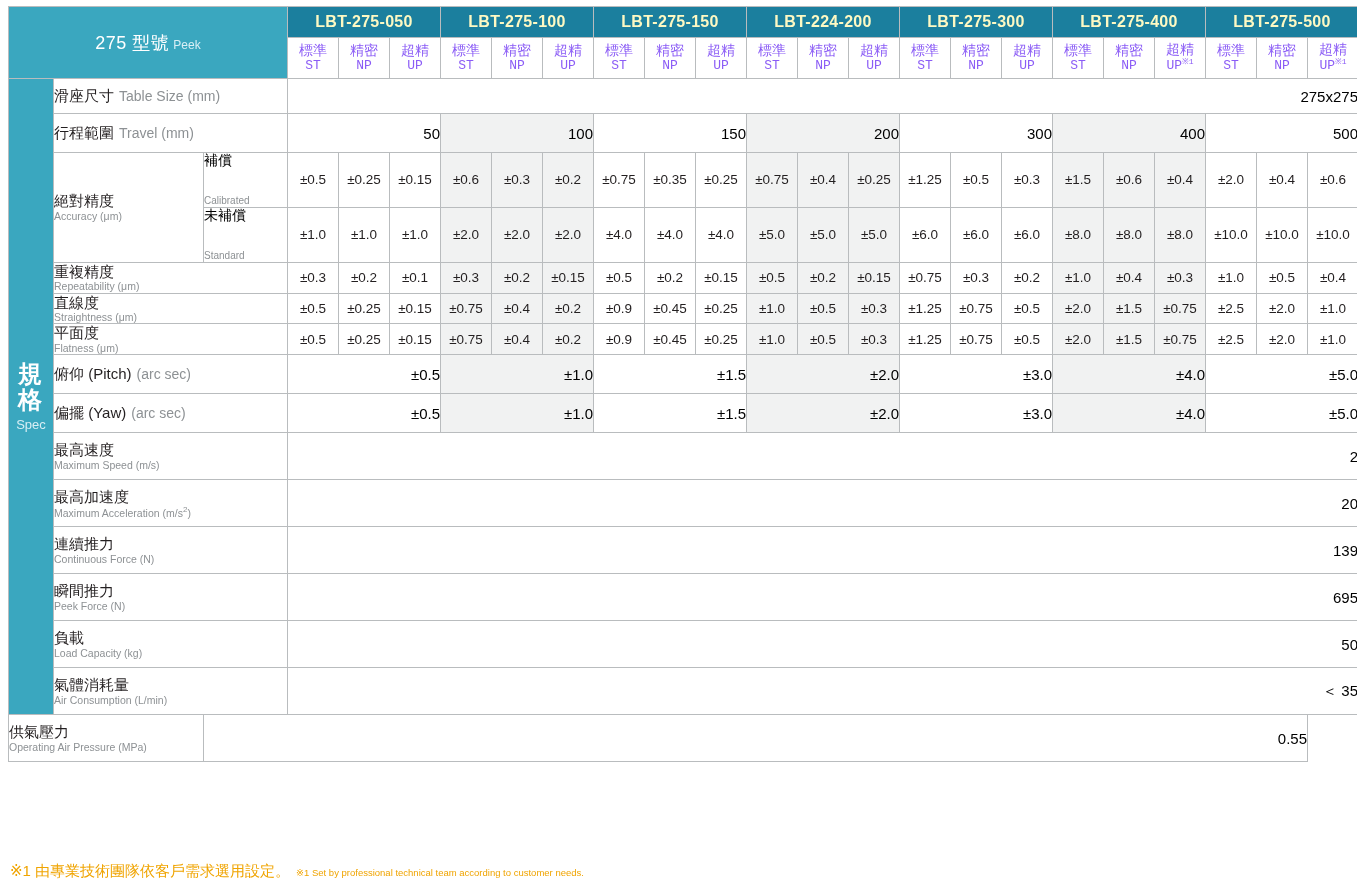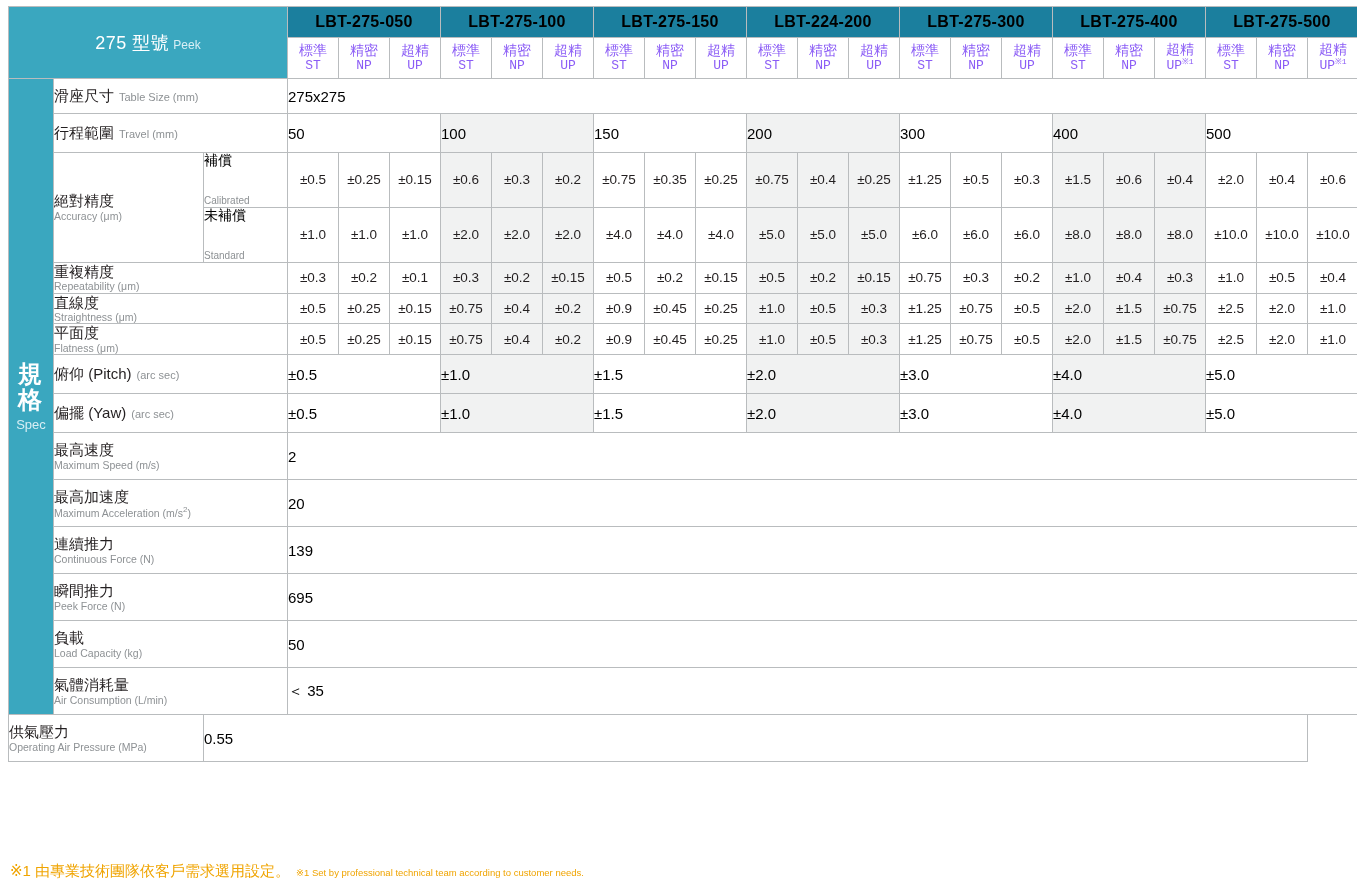--- a/index.html
+++ b/index.html
@@ -6,42 +6,42 @@
   body{font-family:"Liberation Sans","DejaVu Sans",sans-serif;}
   #page{position:relative;width:1357px;height:891px;background:#fff;}
   table{border-collapse:collapse;table-layout:fixed;}
   
   .spec{position:absolute;left:8px;top:6px;width:1341px;}
   .spec td,.spec th{border:1px solid #b9bcbe;padding:0;}
   
   .hdr-model{background:#3aa7bf;color:#ffffff;text-align:center;vertical-align:middle;}
   .hdr-model .zh{font-size:18px;letter-spacing:.5px;}
   .hdr-model .en{font-size:12px;color:#d9eff5;margin-left:4px;}
-  .hdr-name{background:#1b7f9e;color:#000000;font-size:16px;font-weight:bold;text-align:center;height:30px;letter-spacing:.3px;margin-left:24px;}
+  .hdr-name{background:#1b7f9e;color:#fef9c3;font-size:16px;font-weight:bold;text-align:center;height:30px;letter-spacing:.3px;margin-left:24px;}
   .hdr-name.alt{background:#1b7f9e;}
   .sub{background:#ffffff;text-align:center;font-size:13px;line-height:1.12;color:#8b5cf6;height:40px;}
   .sub .l1{display:block;font-size:14px;}
   .sub .l2{display:block;font-size:13px;font-family:Liberation Mono, monospace;}
   .sup{font-size:8px;vertical-align:super;}
   
   .specband{background:#3aa7bf;color:#ffffff;text-align:center;vertical-align:middle;width:45px;}
   .specband .zh{font-size:24px;font-weight:bold;line-height:1.08;letter-spacing:2px;}
   .specband .en{font-size:13px;color:#d7eef4;display:block;margin-top:4px;}
   
   .rowlab{padding:6px 0 6px 10px;background:#ffffff;color:#231f20;}
   .rowlab .zh{font-size:15px;display:inline;}
-  .rowlab .en{font-size:11px;color:#8d9194;margin-left:5px;}
+  .rowlab .en{font-size:14px;color:#8d9194;margin-left:5px;}
   .rowlab .blk .zh{display:block;font-size:15px;line-height:1.15;}
   .rowlab .blk .en{display:block;font-size:10.5px;color:#8d9194;margin-left:0;line-height:1.2;}
   .sublab{text-align:left;padding:4px 0 4px 8px;font-size:13px;}
   .sublab .zh{display:block;font-size:14px;line-height:1.1;}
   .sublab .en{display:block;font-size:10px;color:#8d9194;line-height:1.15;margin-top:27px;}
   .val{text-align:center;font-size:13.5px;color:#231f20;height:28px;}
   .shade{background:#f1f2f2;}
-  .merge{text-align:left;font-size:15px;}
+  .merge{text-align:right;font-size:15px;}
   
   .note{position:absolute;left:10px;top:862px;width:1330px;color:#f0a400;}
   .note .zh{font-size:15px;}
   .note .en{font-size:9.5px;margin-left:6px;}
 </style>
 </head>
 <body>
 
 <div id="page">
 

